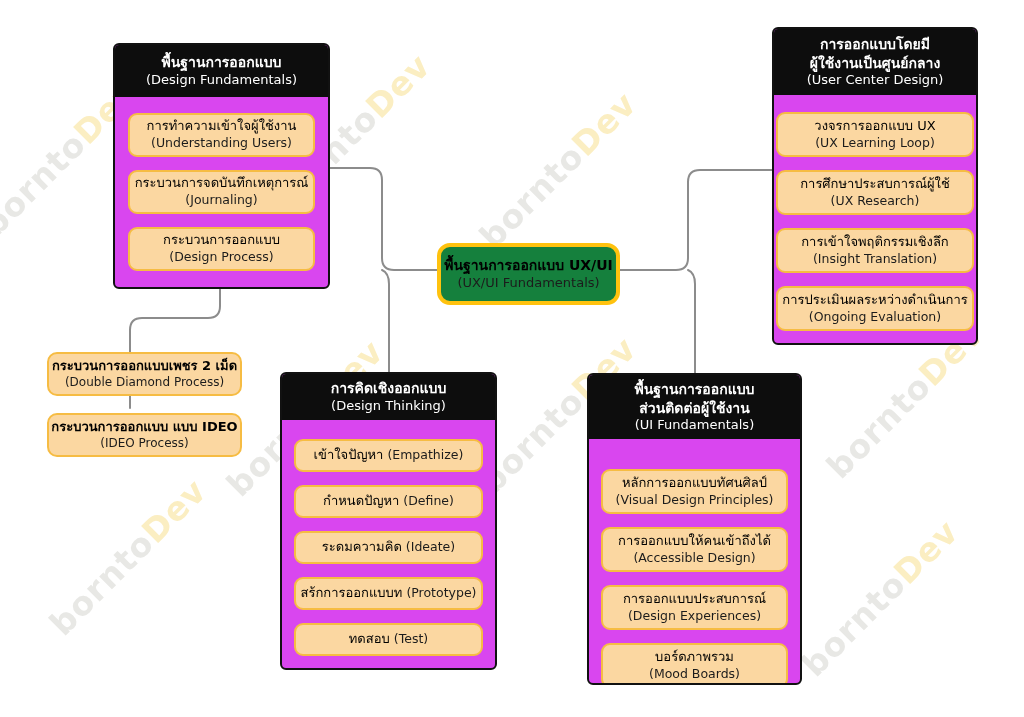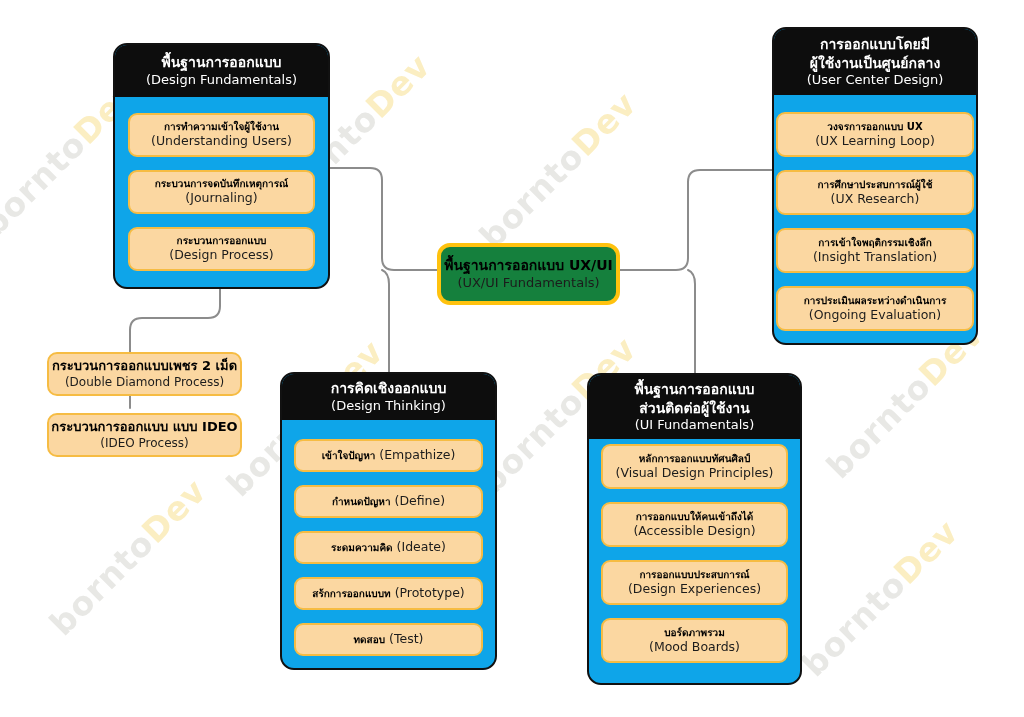--- a/index.html
+++ b/index.html
@@ -27,23 +27,23 @@
   .wm .wm-yellow{ color: #fbeec2; }
 
   
   .connectors { position: absolute; left: 0; top: 0; z-index: 1; }
 
   
   .card {
     position: absolute;
     z-index: 2;
     box-sizing: border-box;
-    background: #0ea5e9;
+    background: #d946ef;
     border: 2px solid #111111;
-    border-radius: 14px;
+    border-radius: 6px;
     display: flex;
     flex-direction: column;
     overflow: hidden;
   }
   .card-header {
     background: #0d0d0d;
     color: #ffffff;
     text-align: center;
     display: flex;
     flex-direction: column;
@@ -67,21 +67,21 @@
     border: 2px solid #f6bc43;
     border-radius: 9px;
     width: 100%;
     display: flex;
     flex-direction: column;
     justify-content: center;
     align-items: center;
     text-align: center;
     line-height: 1.3;
   }
-  .item .i-th { font-weight: bold; font-size: 10px; color: #000000; }
+  .item .i-th { font-weight: normal; font-size: 13px; color: #000000; }
   .item .i-en { font-weight: normal; font-size: 12.5px; color: #1c1c1c; }
   .item.inline { flex-direction: row; gap: 4px; }
 
   
   #card-design-fundamentals { left: 113px; top: 43px;  width: 217px; height: 246px; }
   #card-design-fundamentals .card-header { height: 52px; }
   #card-design-fundamentals .items { padding: 16px 13px 16px; }
   #card-design-fundamentals .item { height: 44px; }
 
   #card-user-center-design { left: 772px; top: 27px; width: 206px; height: 318px; }
@@ -89,21 +89,21 @@
   #card-user-center-design .items { padding: 17px 2px 16px; }
   #card-user-center-design .item { height: 45px; }
 
   #card-design-thinking { left: 280px; top: 372px; width: 217px; height: 298px; }
   #card-design-thinking .card-header { height: 46px; }
   #card-design-thinking .items { padding: 19px 12px 16px; }
   #card-design-thinking .item { height: 33px; }
 
   #card-ui-fundamentals { left: 587px; top: 373px; width: 215px; height: 312px; }
   #card-ui-fundamentals .card-header { height: 64px; }
-  #card-ui-fundamentals .items { padding: 5px 12px 12px; }
+  #card-ui-fundamentals .items { padding: 30px 12px 12px; }
   #card-ui-fundamentals .item { height: 45px; }
 
   
   .center-node {
     position: absolute;
     z-index: 2;
     left: 437px; top: 243px;
     width: 183px; height: 62px;
     box-sizing: border-box;
     background: #15803d;

